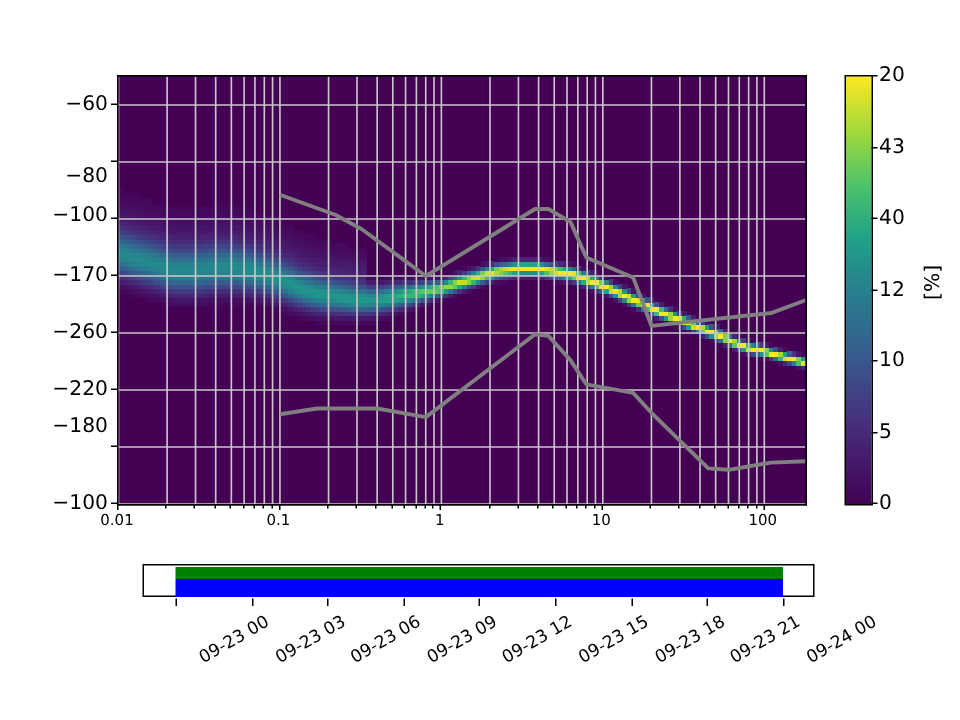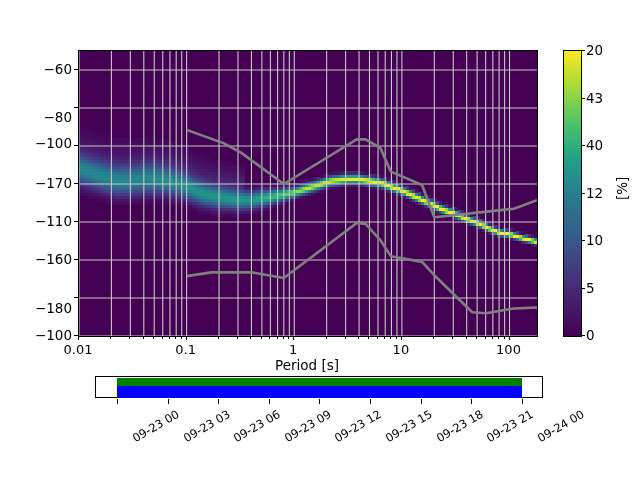--- a/index.html
+++ b/index.html
@@ -13,21 +13,21 @@
 
   
   .axes{position:absolute;left:78px;top:50px;width:458px;height:285px;
         background:#440154;border:1px solid #000;box-sizing:content-box;}
   .axes-inner{position:absolute;inset:0;overflow:hidden;}
   .ytlabel{position:absolute;text-align:right;font-size:13.5px;
            width:60px;transform:translateY(-50%);}
   .ytmark{position:absolute;left:-4px;width:4px;height:1px;background:#000;}
 
   
-  .xtlabel{position:absolute;font-size:13px;transform:translateX(-50%);}
+  .xtlabel{position:absolute;font-size:10px;transform:translateX(-50%);}
   .xtmark{position:absolute;width:1px;height:4px;background:#000;}
   .xlabel{position:absolute;left:78px;top:357px;width:458px;text-align:center;
           font-size:13.5px;}
 
   
   .cbar{position:absolute;left:563px;top:50px;width:17px;height:285px;
         border:1px solid #000;
         background:linear-gradient(to top,#440154 0%,#46327e 20%,#365c8d 35%,
                    #277f8e 50%,#1fa187 62%,#4ac16d 74%,#a0da39 87%,#fde725 100%);}
   .cbtlabel{position:absolute;left:586px;font-size:13.5px;transform:translateY(-50%);}
@@ -1744,25 +1744,25 @@
 
   <div id="yticks">
       <div class="ytlabel" style="left:12px;top:69px;">−60</div>
       <div class="ytmark" style="left:74px;top:69px;"></div>
       <div class="ytlabel" style="left:12px;top:117px;">−80</div>
       <div class="ytmark" style="left:74px;top:107px;"></div>
       <div class="ytlabel" style="left:12px;top:143px;">−100</div>
       <div class="ytmark" style="left:74px;top:145px;"></div>
       <div class="ytlabel" style="left:12px;top:183px;">−170</div>
       <div class="ytmark" style="left:74px;top:183px;"></div>
-      <div class="ytlabel" style="left:12px;top:221px;">−110</div>
+      <div class="ytlabel" style="left:12px;top:221px;">−260</div>
       <div class="ytmark" style="left:74px;top:221px;"></div>
-      <div class="ytlabel" style="left:12px;top:259px;">−160</div>
+      <div class="ytlabel" style="left:12px;top:259px;">−220</div>
       <div class="ytmark" style="left:74px;top:259px;"></div>
-      <div class="ytlabel" style="left:12px;top:308px;">−180</div>
+      <div class="ytlabel" style="left:12px;top:284px;">−180</div>
       <div class="ytmark" style="left:74px;top:297px;"></div>
       <div class="ytlabel" style="left:12px;top:335px;">−100</div>
       <div class="ytmark" style="left:74px;top:335px;"></div>
     </div>
 
   <div id="xticks">
       <div class="xtmark" style="left:78px;top:336px;height:4px;"></div>
       <div class="xtmark" style="left:110.40021358179885px;top:336px;height:2.5px;"></div>
       <div class="xtmark" style="left:129.3531235425075px;top:336px;height:2.5px;"></div>
       <div class="xtmark" style="left:142.8004271635977px;top:336px;height:2.5px;"></div>
@@ -1798,21 +1798,20 @@
       <div class="xtmark" style="left:491.8524384077668px;top:336px;height:2.5px;"></div>
       <div class="xtmark" style="left:498.0941800785827px;top:336px;height:2.5px;"></div>
       <div class="xtmark" style="left:503.5997864182011px;top:336px;height:2.5px;"></div>
       <div class="xtmark" style="left:508.5247191109149px;top:336px;height:4px;"></div>
       <div class="xtlabel" style="left:78px;top:342px;">0.01</div>
       <div class="xtlabel" style="left:185.63117977772873px;top:342px;">0.1</div>
       <div class="xtlabel" style="left:293.26235955545746px;top:342px;">1</div>
       <div class="xtlabel" style="left:400.89353933318614px;top:342px;">10</div>
       <div class="xtlabel" style="left:508.5247191109149px;top:342px;">100</div>
     </div>
-  <div class="xlabel">Period [s]</div>
 
   <div class="cbar"></div>
   <div id="cbticks">
       <div class="cbtmark" style="top:335px;"></div>
       <div class="cbtlabel" style="top:335px;">0</div>
       <div class="cbtmark" style="top:287.5px;"></div>
       <div class="cbtlabel" style="top:287.5px;">5</div>
       <div class="cbtmark" style="top:240px;"></div>
       <div class="cbtlabel" style="top:240px;">10</div>
       <div class="cbtmark" style="top:192.5px;"></div>

